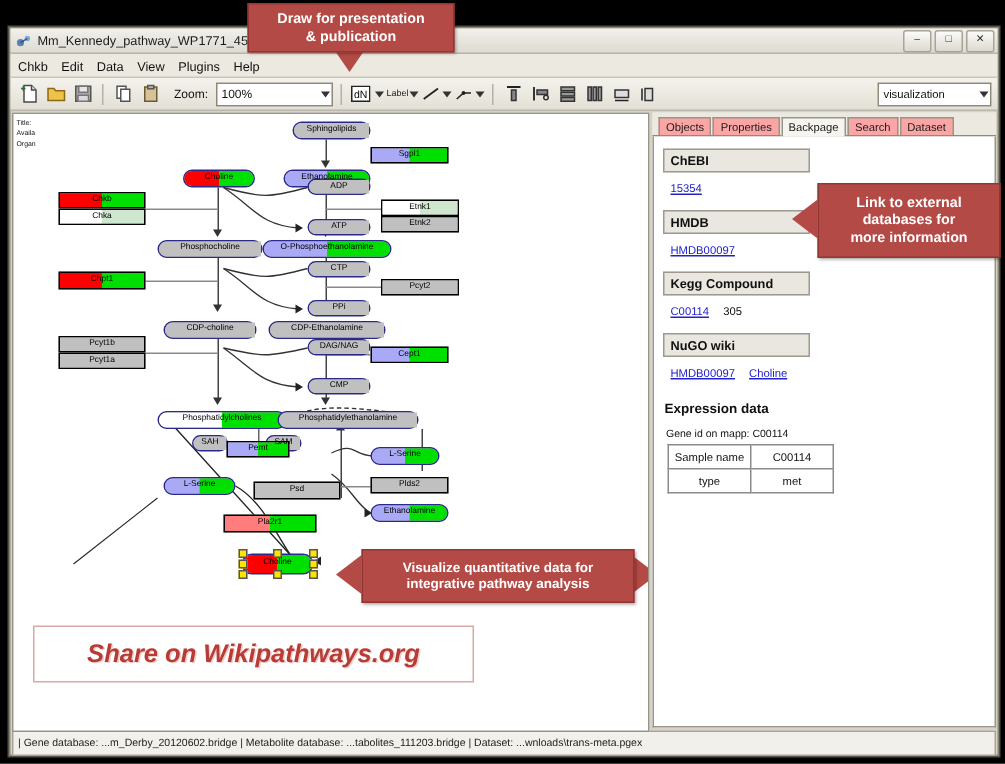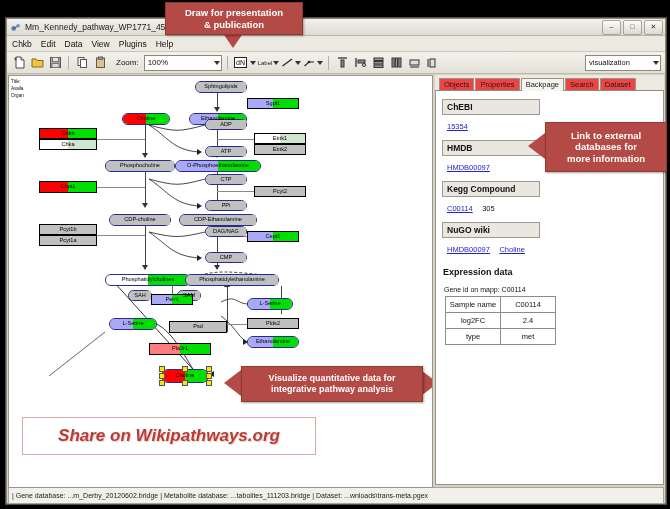--- a/index.html
+++ b/index.html
@@ -34,21 +34,21 @@
           align-items:center;justify-content:space-between;padding:0 1px 0 3px;margin-left:auto;margin-right:4px;}
   .visbox .vv{font-size:7.5px;color:#111;}
   
   #body{display:flex;height:411px;}
   #canvaswrap{position:relative;width:423px;height:411px;background:#fff;border:1px solid #9a958a;
               margin:1px 0 0 1px;overflow:hidden;}
   #rightpanel{flex:1;margin:1px 1px 0 2px;background:#ece9e1;display:flex;flex-direction:column;}
   
   .tabs{display:flex;align-items:flex-end;height:15px;padding-left:4px;gap:1px;background:#ece9e1;
         border-bottom:1px solid #8f8a7e;}
-  .tab{font-size:7.5px;padding:1px 4px 1px;background:#ef4444;border:1px solid #9a958a;border-bottom:none;
+  .tab{font-size:7.5px;padding:1px 4px 1px;background:#fca5a5;border:1px solid #9a958a;border-bottom:none;
        color:#1a1a1a;}
   .tab.active{background:#f6f4ee;padding-bottom:2px;position:relative;top:1px;}
   .panelbody{flex:1;background:#fff;border:1px solid #9a958a;border-top:none;overflow:hidden;
              padding:6px 0 0 6px;position:relative;}
   .dbhead{width:92px;height:14px;background:#e9e7e0;border:1px solid #9d9890;display:flex;align-items:center;
           padding-left:4px;font-size:8.5px;font-weight:bold;color:#111;margin-top:7px;}
   .dblink{font-size:7.5px;color:#2222cc;text-decoration:underline;margin:3px 0 0 5px;display:inline-block;}
   .dbplain{font-size:7.5px;color:#111;margin:3px 0 0 5px;display:inline-block;}
   .exprhead{font-size:9px;font-weight:bold;color:#111;margin:11px 0 0 1px;}
   .geneid{font-size:7px;color:#111;margin:9px 0 3px 2px;}
@@ -498,24 +498,20 @@
         <div class="exprhead">Expression data</div>
         <div class="geneid">Gene id on mapp: C00114</div>
 
         <table class="expr">
           <tbody>
               <tr>
             <td>Sample name</td>
             <td>C00114</td>
           </tr>
           <tr>
-            <td>log2FC</td>
-            <td>2.4</td>
-          </tr>
-          <tr>
             <td>type</td>
             <td>met</td>
           </tr>
         </tbody>
           </table>
       </div>
     </div>
   </div>
 
   <div id="statusbar">

